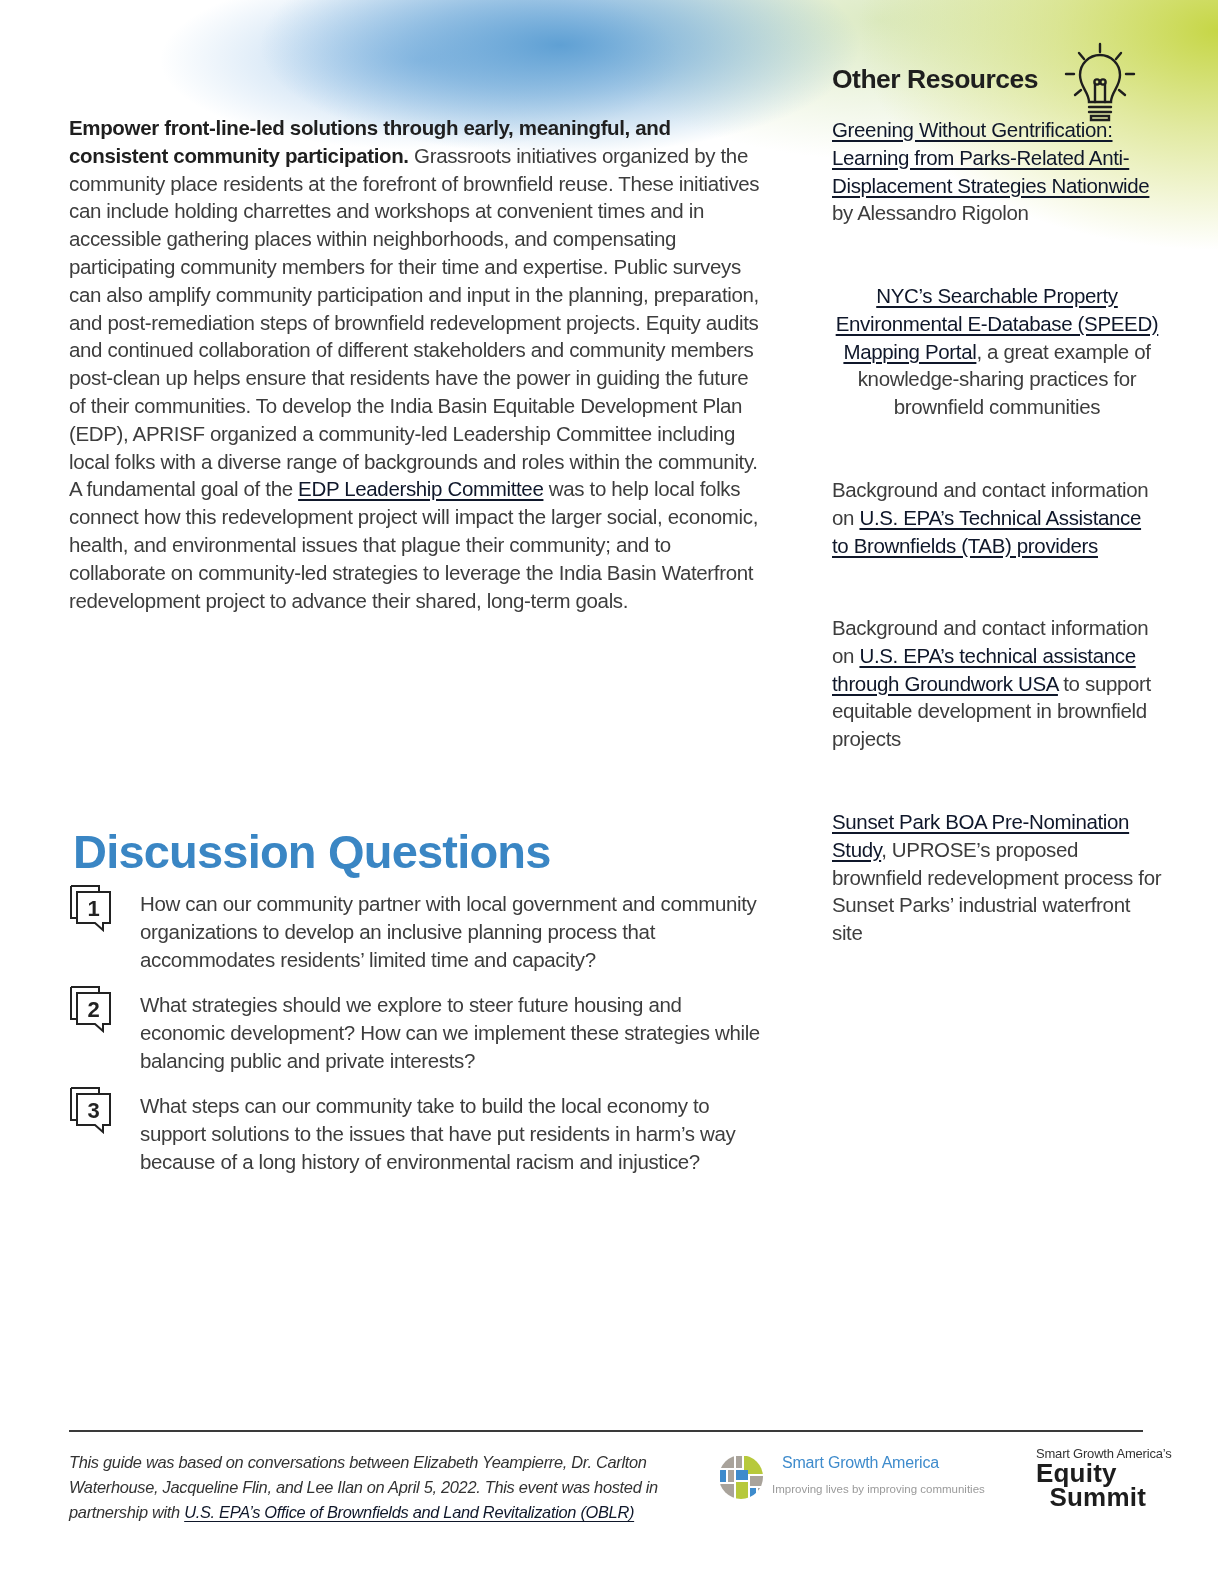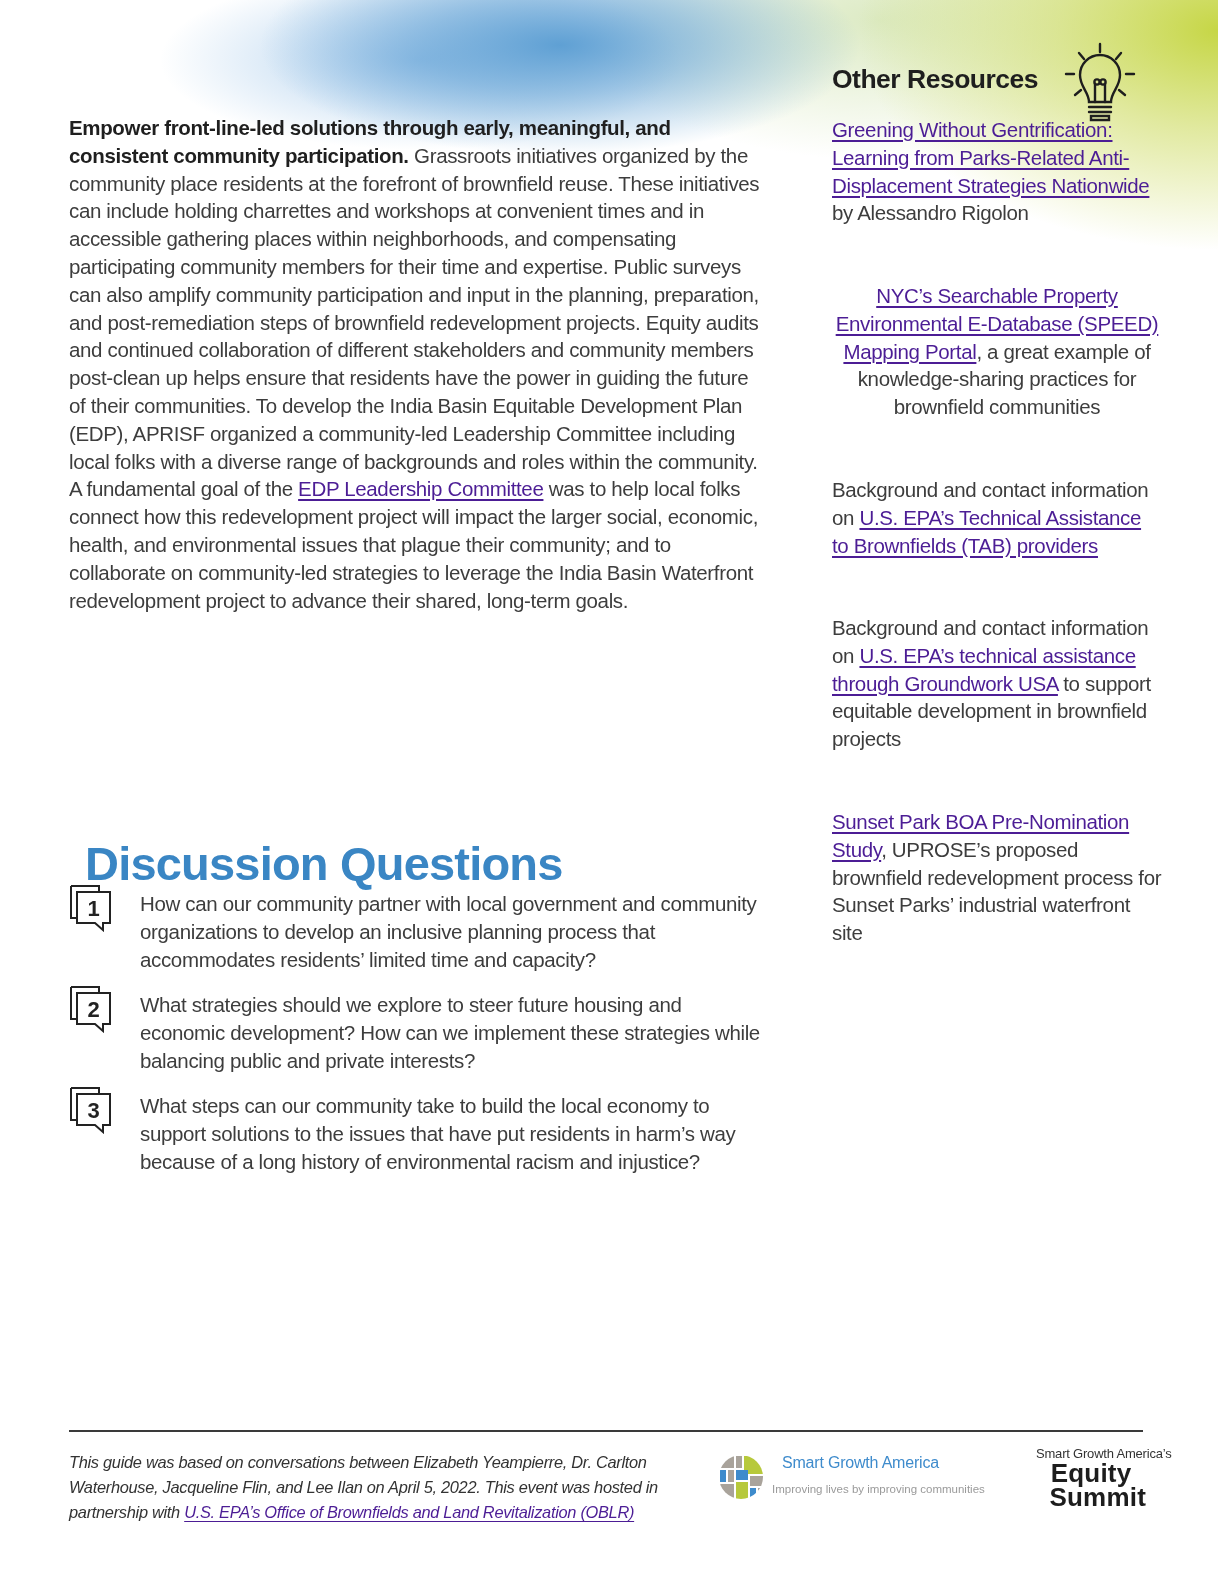--- a/index.html
+++ b/index.html
@@ -15,42 +15,42 @@
       radial-gradient(ellipse 300px 110px at 560px 45px, rgba(88,156,210,0.95), rgba(88,156,210,0.55) 45%, rgba(120,175,220,0) 100%),
       radial-gradient(ellipse 260px 90px at 420px 60px, rgba(120,175,225,0.6), rgba(255,255,255,0) 100%),
       radial-gradient(ellipse 360px 220px at 1218px 30px, rgba(195,212,60,0.95), rgba(200,215,80,0.55) 45%, rgba(255,255,255,0) 100%),
       radial-gradient(ellipse 300px 140px at 880px 20px, rgba(205,225,170,0.7), rgba(255,255,255,0) 100%);
   }
   .content { position: relative; z-index: 1; }
   .main { position: absolute; left: 69px; top: 114px; width: 700px; }
   p.body { font-size: 20.5px; line-height: 27.8px; margin: 0; letter-spacing: -0.35px; color: #3d3d3d; }
   p.body + p.body { }
   .bold { font-weight: bold; color: #1f1f1f; }
-  a.lnk { color: #4c1d95; text-decoration: underline; text-underline-offset: 3px; }
+  a.lnk { color: #0f172a; text-decoration: underline; text-underline-offset: 3px; }
   h1.dq {
-    position: absolute; left: 69px; top: 820px; margin: 16px;
+    position: absolute; left: 69px; top: 820px; margin: 4px;
     font-size: 47px; font-weight: bold; color: #3a86c4; letter-spacing: -0.8px;
   }
   .q { position: absolute; left: 69px; width: 700px; }
   .q .ico { position: absolute; left: 0; top: 0; width: 44px; height: 48px; }
   .q .txt { position: absolute; left: 71px; top: 6px; width: 630px; font-size: 20.5px; line-height: 27.8px; letter-spacing: -0.35px; color: #3d3d3d; }
   .side { position: absolute; left: 832px; top: 64px; width: 330px; }
   .side h2 { margin: 0; font-size: 26.5px; font-weight: bold; color: #1e1e1e; letter-spacing: -0.5px; }
   .bulb { position: absolute; left: 1062px; top: 42px; width: 76px; height: 82px; }
   .res { position: absolute; left: 832px; width: 330px; font-size: 20.5px; line-height: 27.8px; letter-spacing: -0.35px; color: #3d3d3d; }
   .rule { position: absolute; left: 69px; top: 1430px; width: 1074px; height: 2px; background: #3a3a3a; }
   .foot { position: absolute; left: 69px; top: 1450px; width: 620px; font-style: italic; font-size: 16.4px; line-height: 25px; color: #333; letter-spacing: -0.3px; }
   .sga { position: absolute; left: 718px; top: 1452px; width: 300px; height: 52px; }
   .sga-name { position: absolute; left: 64px; top: 2px; font-size: 16px; color: #3e8bcc; white-space: nowrap; letter-spacing: -0.2px; }
   .sga-tag { position: absolute; left: 54px; top: 31px; font-size: 11.5px; color: #9a9a9a; white-space: nowrap; }
   .eq { position: absolute; left: 1036px; top: 1446px; width: 110px; text-align: right; }
   .eq-pre { font-size: 13px; font-weight: normal; color: #333; white-space: nowrap; letter-spacing: -0.2px; }
   .eq-title { font-size: 26px; font-weight: bold; color: #1d1d1d; line-height: 24px; letter-spacing: 0.2px; }
   .eq-title span { display: block; }
-  .eq-l1 { text-align: center; }
+  .eq-l1 { text-align: left; }
 </style>
 </head>
 <body>
 
 <div class="bg-top"></div>
 
 <div class="content">
 
   <div class="main">
     <p class="body">

